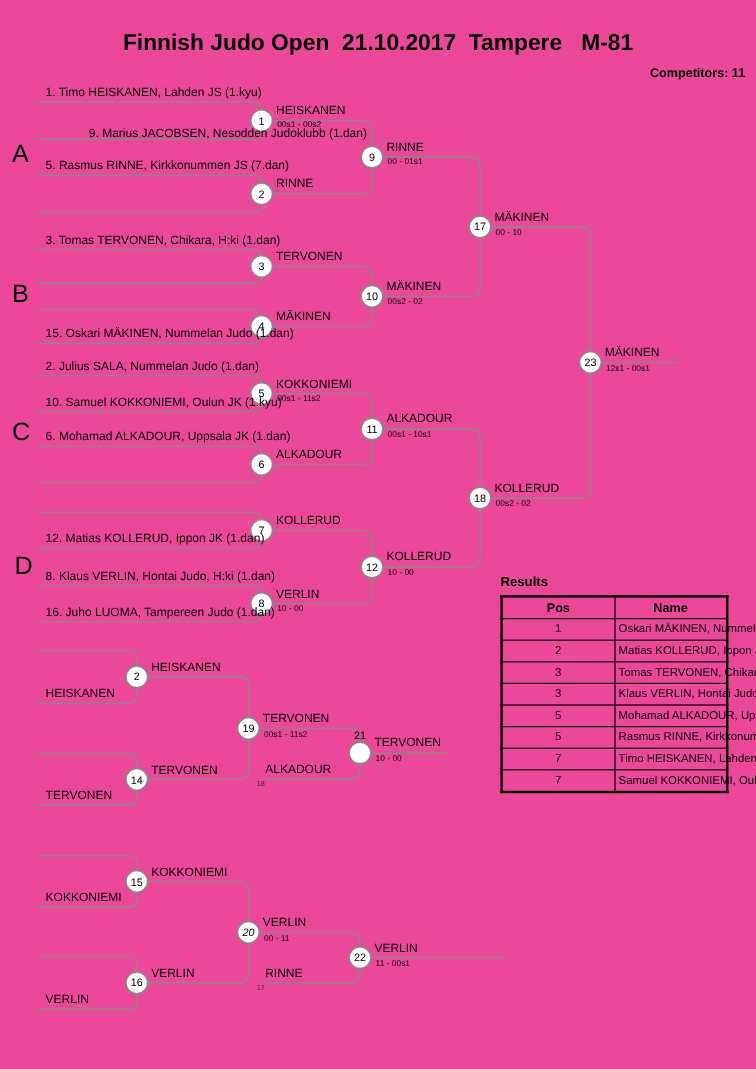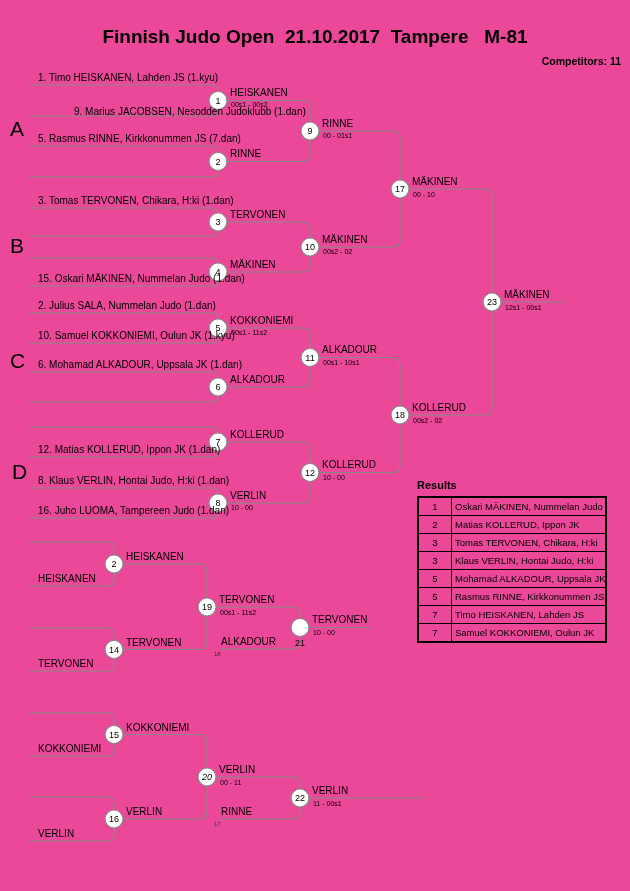--- a/index.html
+++ b/index.html
@@ -161,21 +161,21 @@
   <div class="abs mnum" style="left:301px;top:468px;">12</div>
   <div class="abs mnum" style="left:391px;top:184px;">17</div>
   <div class="abs mnum" style="left:391px;top:410px;">18</div>
   <div class="abs mnum" style="left:483px;top:297px;">23</div>
   <div class="abs mnum" style="left:105px;top:559px;">2</div>
   <div class="abs mnum" style="left:105px;top:645px;">14</div>
   <div class="abs mnum" style="left:105px;top:730px;">15</div>
   <div class="abs mnum" style="left:105px;top:814px;">16</div>
   <div class="abs mnum" style="left:198px;top:602px;">19</div>
   <div class="abs mnum" style="left:198px;top:772px;font-style:italic;">20</div>
-  <div class="abs mnum" style="left:291px;top:638px;">21</div>
+  <div class="abs mnum" style="left:291px;top:608px;">21</div>
   <div class="abs mnum" style="left:291px;top:793px;">22</div>
 
   <div class="abs mlabel" style="left:230px;top:87px;">HEISKANEN</div>
   <div class="abs mlabel" style="left:230px;top:148px;">RINNE</div>
   <div class="abs mlabel" style="left:230px;top:209px;">TERVONEN</div>
   <div class="abs mlabel" style="left:230px;top:259px;">MÄKINEN</div>
   <div class="abs mlabel" style="left:230px;top:315px;">KOKKONIEMI</div>
   <div class="abs mlabel" style="left:230px;top:374px;">ALKADOUR</div>
   <div class="abs mlabel" style="left:230px;top:429px;">KOLLERUD</div>
   <div class="abs mlabel" style="left:230px;top:490px;">VERLIN</div>
@@ -206,20 +206,24 @@
   <div class="abs mscore" style="left:413px;top:417px;">00s2 - 02</div>
   <div class="abs mscore" style="left:505px;top:304px;">12s1 - 00s1</div>
   <div class="abs mscore" style="left:220px;top:609px;">00s1 - 11s2</div>
   <div class="abs mscore" style="left:220px;top:779px;">00 - 11</div>
   <div class="abs mscore" style="left:313px;top:629px;">10 - 00</div>
   <div class="abs mscore" style="left:313px;top:800px;">11 - 00s1</div>
 
   <div class="abs results-title">Results</div>
   <table class="results">
     <tbody>
+        <tr>
+      <th>Pos</th>
+      <th>Name</th>
+    </tr>
     <tr>
           <td class="pos">1</td>
           <td class="nm">Oskari MÄKINEN, Nummelan Judo</td>
         </tr>
     <tr>
           <td class="pos">2</td>
           <td class="nm">Matias KOLLERUD, Ippon JK</td>
         </tr>
     <tr>
           <td class="pos">3</td>

